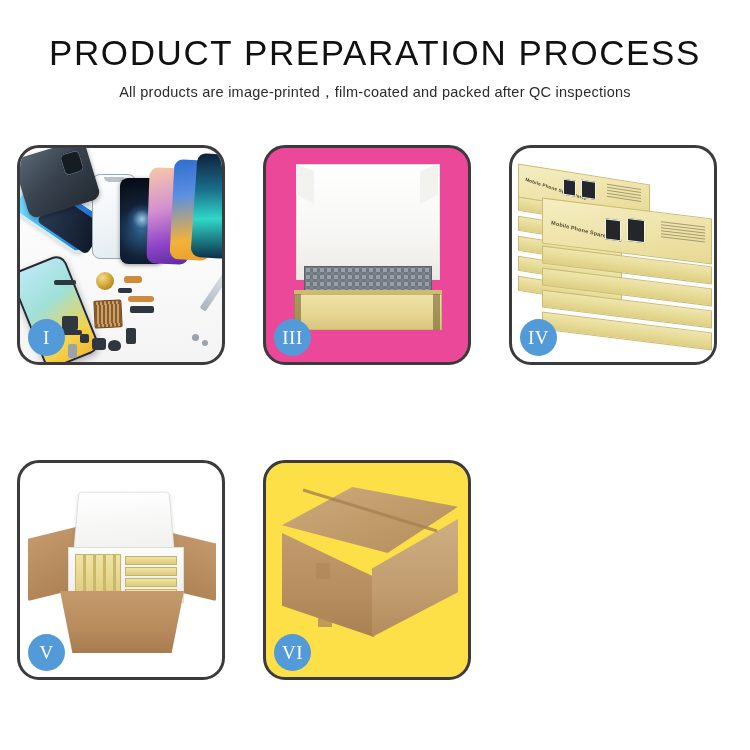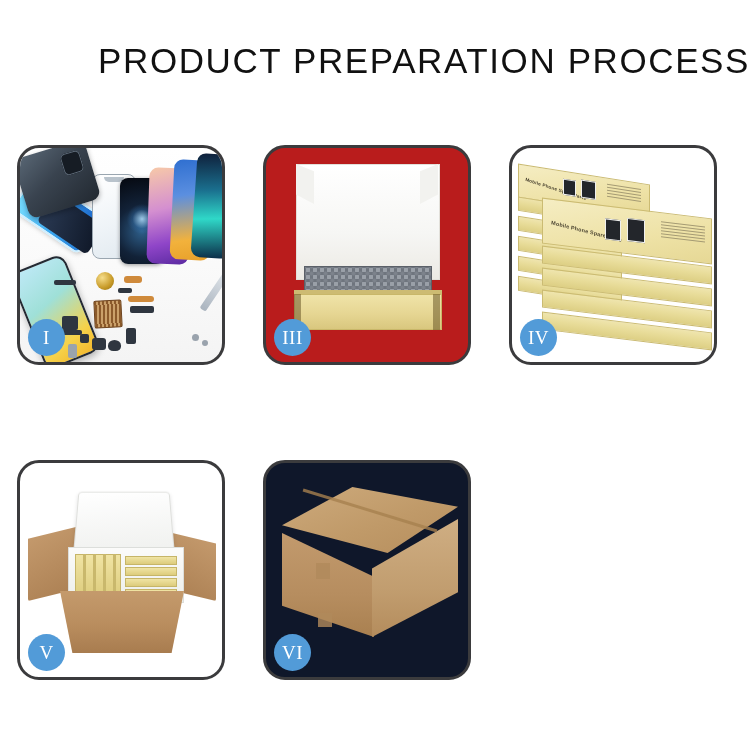--- a/index.html
+++ b/index.html
@@ -5,21 +5,21 @@
   * { box-sizing: border-box; margin: 0; padding: 0; }
   html, body {
     width: 750px; height: 750px;
     background: #ffffff;
     font-family: "Liberation Sans", sans-serif;
     overflow: hidden;
   }
   .page { position: relative; width: 750px; height: 750px; background: #fff; }
 
   
-  .header { text-align: right; padding-top: 40px; }
+  .header { text-align: center; padding-top: 32px; }
   .title {
     font-size: 35px;
     font-weight: 400;
     letter-spacing: 1.6px;
     color: #111111;
     line-height: 42px;
     white-space: nowrap;
   }
   .subtitle {
     font-size: 14.5px;
@@ -174,21 +174,21 @@
   .tape2 { position:absolute; left:22px; top:76px; width:16px; height:9px; background:#cfa258; border-radius:2px; }
   .conn-l { position:absolute; left:19px; top:160px; width:12px; height:26px; background:#c89243; border-radius:2px; }
   .conn-r { position:absolute; left:61px; top:156px; width:12px; height:30px; background:#c89243; border-radius:2px; }
   .bubble-sheen {
     position:absolute; inset:0;
     background: linear-gradient(115deg, rgba(255,255,255,.45) 0%, rgba(255,255,255,0) 40%, rgba(255,255,255,.3) 75%);
     pointer-events:none;
   }
 
   
-  .p3 { background:#b91c1c; }
+  .p3 { background:#ec4899; }
   .lid-back {
     position:absolute; left:30px; top:16px; width:144px; height:116px;
     background: linear-gradient(180deg,#ffffff 0%,#f6f6f4 60%,#eceae4 100%);
     border:1px solid #e2e0da;
   }
   .lid-flapL {
     position:absolute; left:30px; top:16px; width:18px; height:40px;
     background:#f2f2ef; clip-path: polygon(0 0,100% 18%,100% 100%,0 76%);
   }
   .lid-flapR {
@@ -268,21 +268,21 @@
     border:1px solid #dcdedb;
   }
   .yrow { position:absolute; background: linear-gradient(180deg,#f0e4a4,#ddcc7c); border:1px solid #c6b568; }
   .carton-front {
     position:absolute; left:40px; top:128px; width:124px; height:62px;
     background: linear-gradient(180deg,#c49a6c 0%,#b98d5e 55%,#a87c4f 100%);
     clip-path: polygon(0 0, 100% 0, 90% 100%, 10% 100%);
   }
 
   
-  .p6 { background:#0f172a;text-decoration:underline; }
+  .p6 { background:#fde047;text-decoration:underline; }
   .c-top {
     position:absolute; left:16px; top:24px; width:176px; height:66px;
     background: linear-gradient(160deg,#cdaa7c 0%,#c09a69 55%,#b68e5d 100%);
     clip-path: polygon(40% 0, 100% 30%, 60% 100%, 0 58%);
   }
   .c-left {
     position:absolute; left:16px; top:70px; width:92px; height:104px;
     background: linear-gradient(180deg,#c29a6d 0%,#b68d5f 60%,#a98050 100%);
     clip-path: polygon(0 0, 100% 42%, 100% 100%, 0 70%);
   }
@@ -298,20 +298,21 @@
   .c-tape1 { position:absolute; left:50px; top:100px; width:14px; height:16px; background:#b08a5b; opacity:.8; }
   .c-tape2 { position:absolute; left:52px; top:150px; width:14px; height:14px; background:#b08a5b; opacity:.8; }
 </style>
 </head>
 <body>
 
 <div class="page">
 
   <div class="header">
     <div class="title">PRODUCT PREPARATION PROCESS</div>
+    <div class="subtitle">All products are image-printed，film-coated and packed after QC inspections</div>
   </div>
 
   <div class="grid">
 
     <div class="panel p1">
       <div class="stage">
         <div class="ph ph-blue"></div>
         <div class="ph ph-blue2"></div>
         <div class="ph ph-glass"></div>
         <div class="ph ph-dark"></div>

